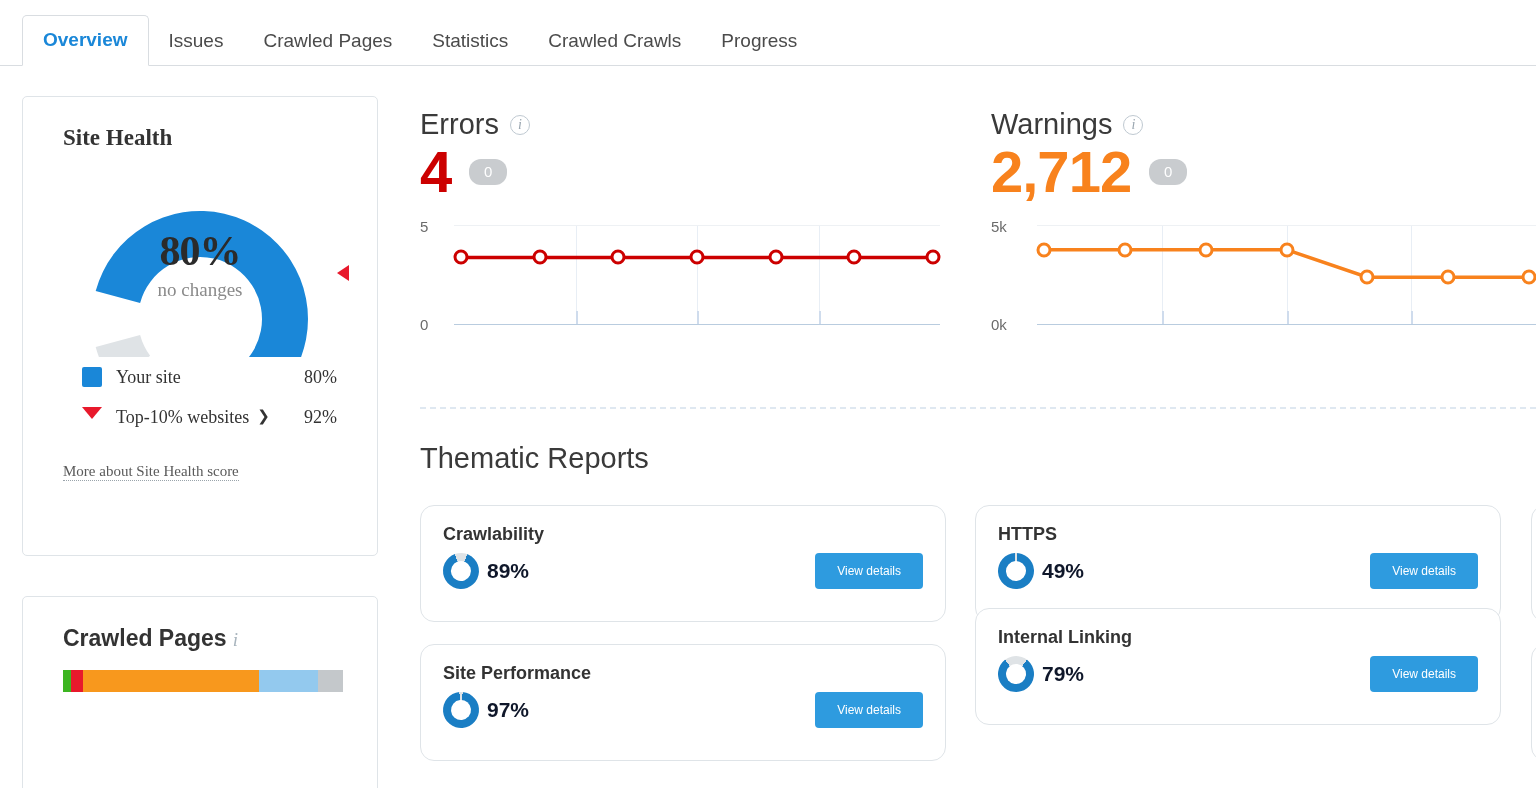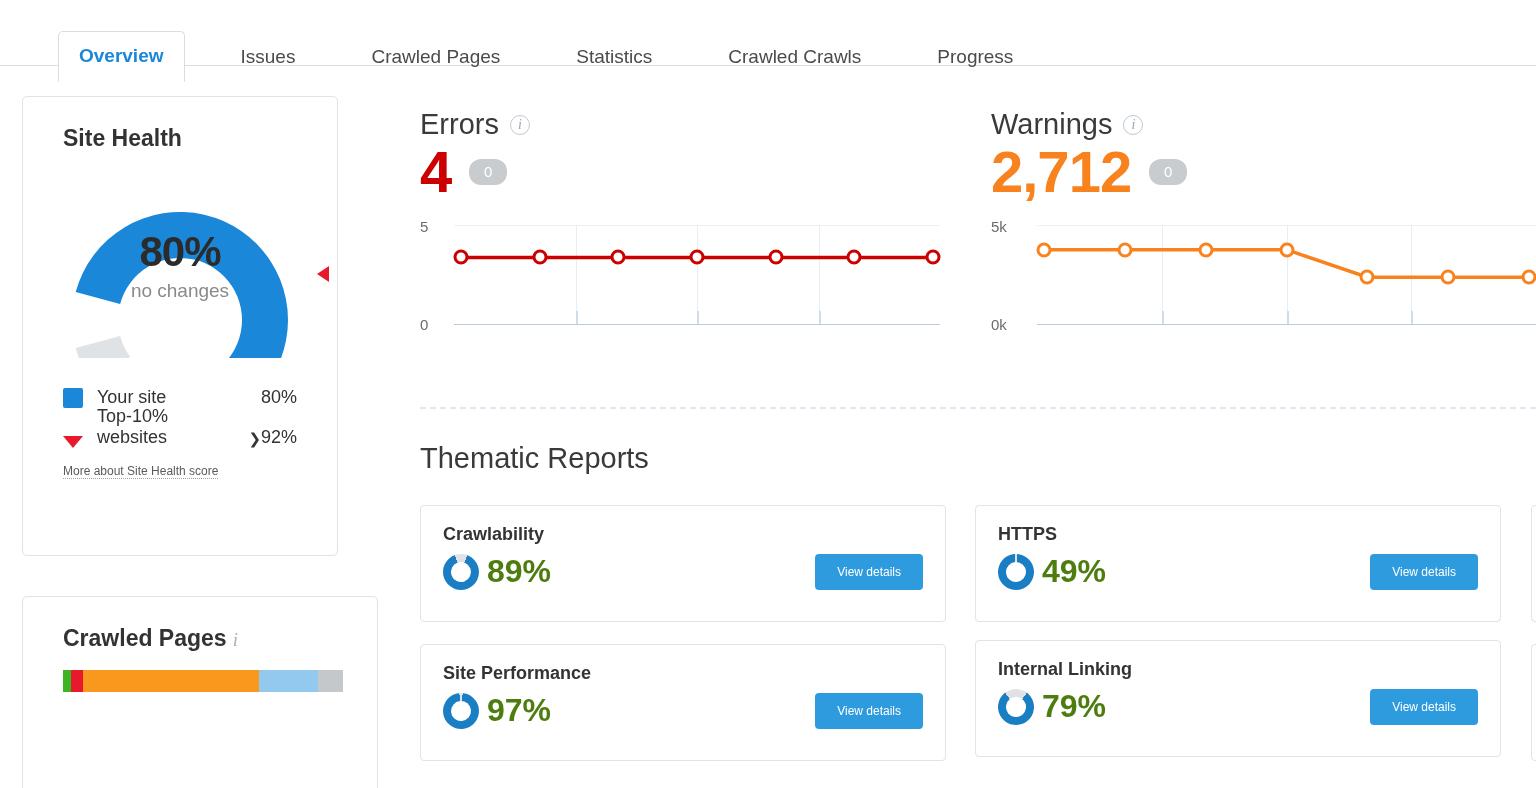--- a/index.html
+++ b/index.html
@@ -17,39 +17,39 @@
     width: 1536px; height: 66px;
     border-bottom: 1px solid #d9dde1;
     display: flex; align-items: flex-end;
     padding-left: 22px;
   }
   .tab {
     font-size: 19px; color: #4b4b4b;
     padding: 0 20px 16px 20px;
     line-height: 1; cursor: pointer;
     white-space: nowrap;
-    position: relative; top: 17px; margin-left: 36px;
+    position: relative; top: 1px;
   }
   .tab.active {
     color: #1a87d8; font-weight: bold;
     border: 1px solid #d9dde1;
     border-bottom: 1px solid #ffffff;
     border-radius: 5px 5px 0 0;
     background: #ffffff;
     padding: 14px 20px 16px 20px;
   }
 
   
   .panel {
     position: absolute;
     background: #fff;
     border: 1px solid #dfe4e8;
     border-radius: 5px;
   }
-  #site-health-panel { left: 22px; top: 96px; width: 316px; height: 460px; }
+  #site-health-panel { left: 22px; top: 96px; width: 356px; height: 460px; font-family: Liberation Serif, serif; }
   #crawled-pages-panel { left: 22px; top: 596px; width: 356px; height: 230px; }
 
   .panel-title {
     font-size: 23px; font-weight: bold; color: #333;
     padding: 28px 0 0 40px;
   }
   .panel-title .info-i {
     font-style: italic; color: #a8b4bd; font-size: 19px;
     font-family: "Liberation Serif", serif; margin-left: 6px;
     font-weight: normal;
@@ -67,36 +67,36 @@
     position: absolute; right: -4px; top: 96px;
     width: 0; height: 0;
     border-top: 8px solid transparent;
     border-bottom: 8px solid transparent;
     border-right: 12px solid #e8192c;
   }
 
   
   .legend { margin: 10px 40px 0 40px; }
   .legend-row {
-    display: flex; align-items: flex-end;
-    font-size: 18px; color: #333; height: 40px;
+    display: flex; align-items: flex-start;
+    font-size: 18px; color: #333; height: 40px; margin-left: 19px;
   }
   .legend-sq { width: 20px; height: 20px; background: #1a87d8; border-radius: 2px; flex: none; }
   .legend-tri {
     width: 0; height: 0; flex: none;
     border-left: 10px solid transparent;
     border-right: 10px solid transparent;
     border-top: 12px solid #e8192c;
   }
   .legend-label { margin-left: 14px; }
   .legend-chev { margin-left: 8px; font-size: 15px; color: #333; }
   .legend-val { margin-left: auto; }
   .more-link {
     display: inline-block; margin: 16px 0 0 40px;
-    font-size: 12px; color: #5a5a5a;
+    font-size: 15px; color: #5a5a5a;
     border-bottom: 1px dotted #9aa4ab;
     text-decoration: none; cursor: pointer;
   }
 
   
   .big-number { font-size: 40px; font-weight: bold; color: #1a87d8; padding: 22px 0 0 40px; }
   .stack-bar { display: flex; margin: 18px 0 0 40px; width: 280px; height: 22px; overflow: hidden; }
   .stack-seg { height: 100%; }
 
   
@@ -144,31 +144,31 @@
   .divider {
     position: absolute; left: 420px; top: 407px; width: 1116px;
     border-top: 2px dashed #dfe8f1;
   }
   #thematic-title {
     position: absolute; left: 420px; top: 442px;
     font-size: 29px; color: #3a3a3a;
   }
   .card {
     position: absolute; background: #fff;
-    border: 1px solid #dfe4e8; border-radius: 4px;
+    border: 1px solid #dfe4e8; border-radius: 14px;
     width: 526px; height: 117px;
   }
   .card-title { font-size: 18px; font-weight: bold; color: #333; padding: 18px 0 0 22px; }
   .card-body { display: flex; align-items: center; padding: 8px 22px 0 22px; }
   .ring { width: 36px; height: 36px; border-radius: 50%; flex: none; position: relative; }
   .ring::after {
     content: ""; position: absolute; left: 8px; top: 8px;
     width: 20px; height: 20px; border-radius: 50%; background: #ffffff;
   }
-  .card-pct { font-size: 32px; font-weight: bold; color: #4d7c0f; margin-left: 8px; }
+  .card-pct { font-size: 21px; font-weight: bold; color: #0f172a; margin-left: 8px; }
   .btn-view {
     margin-left: auto; background: #2e9bdf; color: #fff;
     font-size: 12px; border: none; border-radius: 4px;
     padding: 11px 22px; cursor: pointer;
     font-family: "Liberation Sans", sans-serif;
   }
 </style>
 </head>
 <body>
 
@@ -320,21 +320,21 @@
 
 <div class="card" style="left:420px; top:644px;">
   <div class="card-title">Site Performance</div>
   <div class="card-body">
     <span class="ring" style="background: conic-gradient(rgb(223, 227, 230) 0deg, rgb(223, 227, 230) 10.8deg, rgb(26, 126, 196) 10.8deg, rgb(26, 126, 196) 360deg); transform: rotate(-5.4deg);"></span>
     <span class="card-pct">97%</span>
     <button class="btn-view">View details</button>
   </div>
 </div>
 
-<div class="card" style="left:975px; top:640px;">
+<div class="card" style="left:975px; top:608px;">
   <div class="card-title">Internal Linking</div>
   <div class="card-body">
     <span class="ring" style="background: conic-gradient(rgb(223, 227, 230) 0deg, rgb(223, 227, 230) 75.6deg, rgb(26, 126, 196) 75.6deg, rgb(26, 126, 196) 360deg); transform: rotate(-37.8deg);"></span>
     <span class="card-pct">79%</span>
     <button class="btn-view">View details</button>
   </div>
 </div>
 
 <div class="card" style="left:1531px; top:505px;"></div>
 <div class="card" style="left:1531px; top:644px;"></div>

